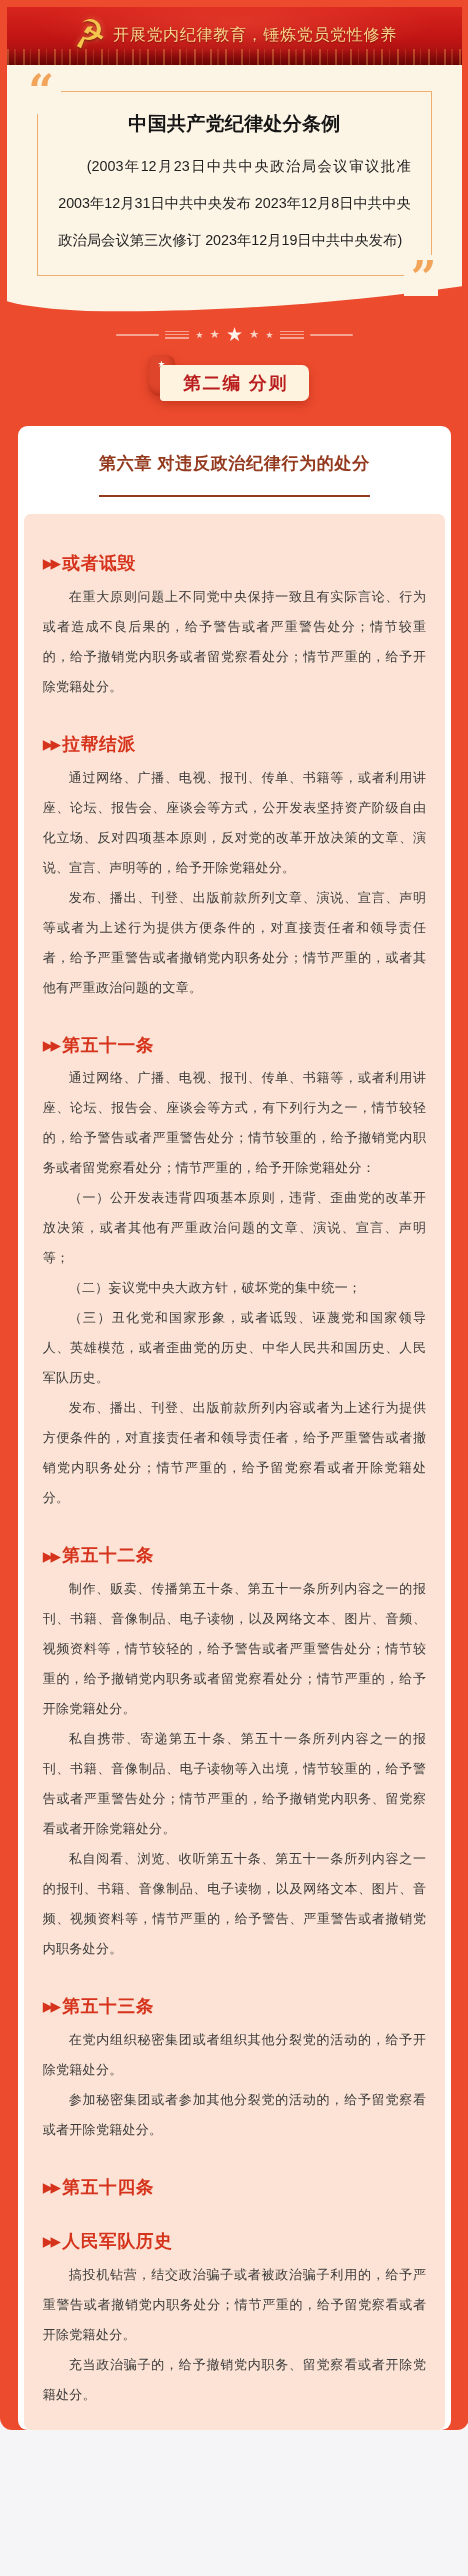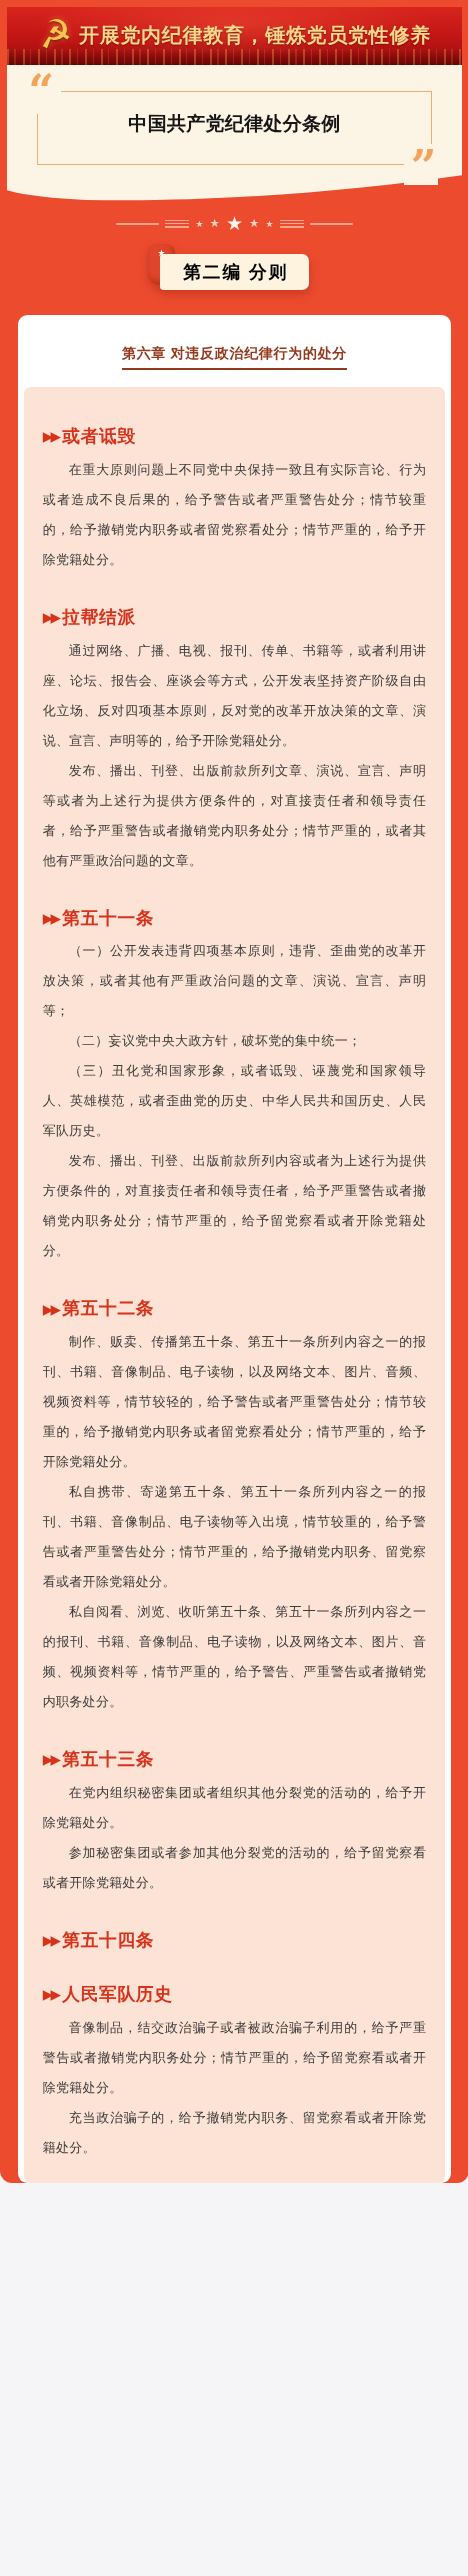--- a/index.html
+++ b/index.html
@@ -33,21 +33,21 @@
         rgba(255,196,96,.16) 7.5px 8.8px, rgba(255,196,96,0) 8.8px 15.6px),
       linear-gradient(to top, rgba(80,0,0,.65), rgba(80,0,0,0));
   }
   .emblem{
     font-size:38px;line-height:1;color:#f5c64d;
     text-shadow:0 1.4px 2px rgba(96,28,0,.65), 0 0 6.8px rgba(255,214,120,.45);
     transform:rotate(-8deg);
     margin-top:-2.7px;
   }
   .banner-title{
-    font-size:20px;font-weight:bold;color:#f7d78b;letter-spacing:0.7px;
+    font-size:16px;font-weight:normal;color:#f7d78b;letter-spacing:0.7px;
     text-shadow:0 1.4px 1.4px rgba(90,10,0,.55);
     white-space:nowrap;
   }
   
   .cream{
     background:#fcf4e5;
     padding:26px 30px 5.4px 30px;
   }
   .quote-box{
     position:relative;
@@ -98,39 +98,39 @@
     display:flex;justify-content:center;
   }
   .fold-star{color:#fff7ee;font-size:8.8px;margin-top:4.1px;}
   .ribbon-body{
     position:relative;display:inline-block;
     background:#fdf3de;
     padding:6.1px 20.4px 6.1px 23px;
     border-radius:3.4px 6.8px 6.8px 3.4px;
   }
   .ribbon-label{
-    font-size:17.7px;font-weight:bold;color:#000000;letter-spacing:2px;white-space:nowrap;
+    font-size:17.7px;font-weight:bold;color:#b91c1c;letter-spacing:2px;white-space:nowrap;
   }
   
   .card{
     background:#ffffff;
     margin:0 11.5px;
     border-radius:9.5px;
     padding:23px 5.4px 0 5.4px;
     position:relative;
     overflow:hidden;
   }
   .chapter{
     text-align:center;margin:0 0 17.7px 0;
   }
   .chapter span{
     display:inline-block;
-    font-size:14px;font-weight:bold;color:#93391d;letter-spacing:0.7px;
+    font-size:17px;font-weight:bold;color:#93391d;letter-spacing:0.7px;
     border-bottom:2px solid #93391d;
-    padding-bottom:5px;
+    padding-bottom:20px;
   }
   .pink-box{
     background:#fce3d5;
     border-radius:6.8px;
     padding:6.8px 19px 20.4px 19px;
   }
   .article{margin:0;}
   .art-head{
     margin:30px 0 6.8px 0;
     display:flex;align-items:center;gap:4.1px;
@@ -157,20 +157,21 @@
   <div class="banner">
     <span class="emblem">☭</span>
     <span class="banner-title">开展党内纪律教育，锤炼党员党性修养</span>
     <div class="skyline"></div>
   </div>
 
   <div class="cream">
     <div class="quote-box">
       <span class="quote-mark quote-open">“</span>
       <h2 class="quote-title">中国共产党纪律处分条例</h2>
+      <p class="quote-sub">(2003年12月23日中共中央政治局会议审议批准 2003年12月31日中共中央发布 2023年12月8日中共中央政治局会议第三次修订 2023年12月19日中共中央发布)</p>
       <span class="quote-mark quote-close">”</span>
     </div>
   </div>
 
   <svg class="wave-top" viewBox="0 0 690 48" preserveAspectRatio="none">
     <path d="M0,0 L690,0 L690,6 C520,30 300,46 120,42 C70,40 30,36 0,28 Z" fill="#fcf4e5"></path>
   </svg>
 
   <div class="red-mid">
     <div class="stars-row">
@@ -214,20 +215,21 @@
             <span class="art-num">拉帮结派</span>
           </h3>
           <p class="art-para">通过网络、广播、电视、报刊、传单、书籍等，或者利用讲座、论坛、报告会、座谈会等方式，公开发表坚持资产阶级自由化立场、反对四项基本原则，反对党的改革开放决策的文章、演说、宣言、声明等的，给予开除党籍处分。</p>
           <p class="art-para">发布、播出、刊登、出版前款所列文章、演说、宣言、声明等或者为上述行为提供方便条件的，对直接责任者和领导责任者，给予严重警告或者撤销党内职务处分；情节严重的，或者其他有严重政治问题的文章。</p>
         </section>
         <section class="article">
           <h3 class="art-head">
             <span class="tri">▶▶</span>
             <span class="art-num">第五十一条</span>
           </h3>
+          <p class="art-para">通过网络、广播、电视、报刊、传单、书籍等，或者利用讲座、论坛、报告会、座谈会等方式，有下列行为之一，情节较轻的，给予警告或者严重警告处分；情节较重的，给予撤销党内职务或者留党察看处分；情节严重的，给予开除党籍处分：</p>
           <p class="art-para">（一）公开发表违背四项基本原则，违背、歪曲党的改革开放决策，或者其他有严重政治问题的文章、演说、宣言、声明等；</p>
           <p class="art-para">（二）妄议党中央大政方针，破坏党的集中统一；</p>
           <p class="art-para">（三）丑化党和国家形象，或者诋毁、诬蔑党和国家领导人、英雄模范，或者歪曲党的历史、中华人民共和国历史、人民军队历史。</p>
           <p class="art-para">发布、播出、刊登、出版前款所列内容或者为上述行为提供方便条件的，对直接责任者和领导责任者，给予严重警告或者撤销党内职务处分；情节严重的，给予留党察看或者开除党籍处分。</p>
         </section>
         <section class="article">
           <h3 class="art-head">
             <span class="tri">▶▶</span>
             <span class="art-num">第五十二条</span>
           </h3>
@@ -247,21 +249,21 @@
           <h3 class="art-head">
             <span class="tri">▶▶</span>
             <span class="art-num">第五十四条</span>
           </h3>
         </section>
         <section class="article">
           <h3 class="art-head">
             <span class="tri">▶▶</span>
             <span class="art-num">人民军队历史</span>
           </h3>
-          <p class="art-para">音像制品，结交政治骗子或者被政治骗子利用的，给予严重警告或者撤销党内职务处分；情节严重的，给予留党察看或者开除党籍处分。</p>
+          <p class="art-para">搞投机钻营，结交政治骗子或者被政治骗子利用的，给予严重警告或者撤销党内职务处分；情节严重的，给予留党察看或者开除党籍处分。</p>
           <p class="art-para">充当政治骗子的，给予撤销党内职务、留党察看或者开除党籍处分。</p>
         </section>
       </div>
 
   </div>
 
 </div>
 
 
 </body></html>

